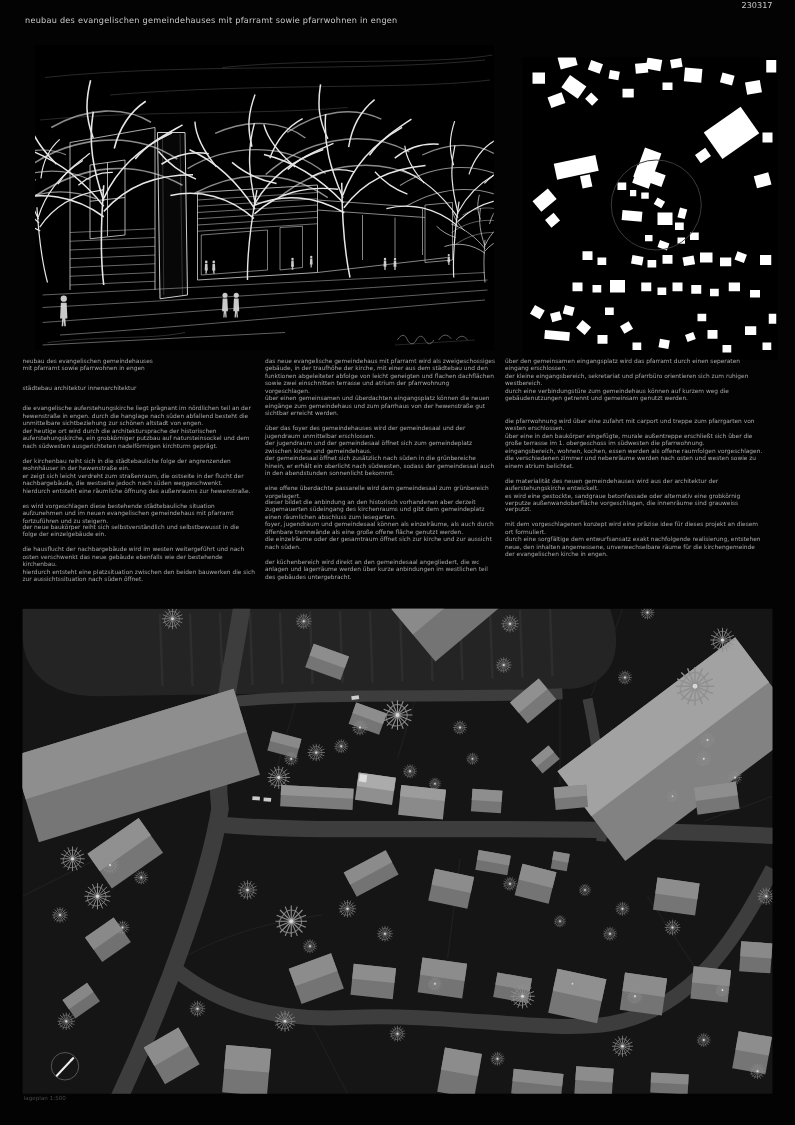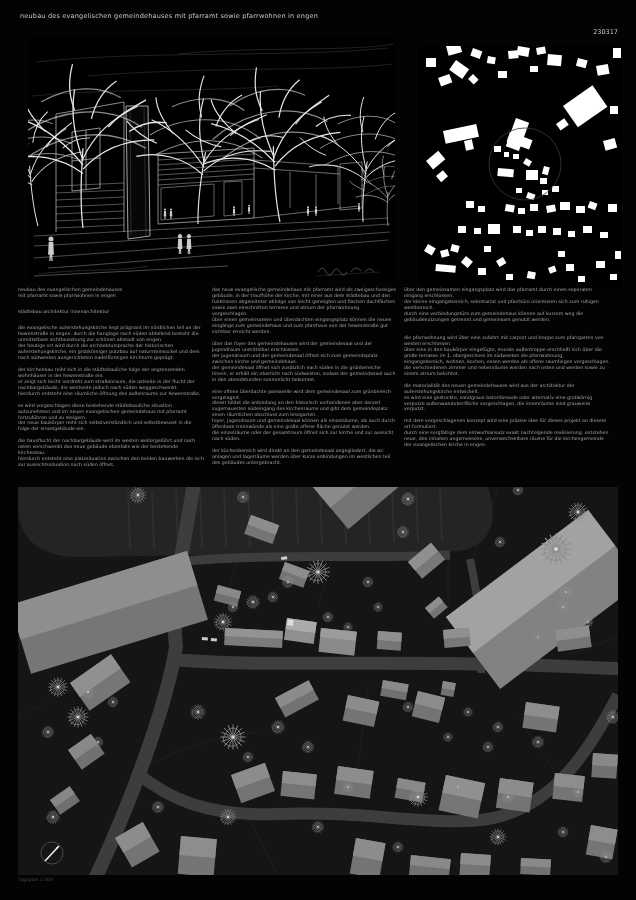--- a/index.html
+++ b/index.html
@@ -1,19 +1,19 @@
 <!DOCTYPE html>
 <html><head>
 <meta charset="utf-8">
 <style>
   html,body{margin:0;padding:0;background:#000;}
   .board{position:relative;width:636px;height:900px;background:#030303;overflow:hidden;
          font-family:"DejaVu Sans",sans-serif;color:#b3b3b3;text-decoration:underline;}
   .hdr-title{position:absolute;left:20px;top:12px;font-size:6.5px;letter-spacing:.2px;color:#c9c9c9;}
-  .hdr-code{position:absolute;right:18px;top:28px;font-size:6.5px;color:#c9c9c9;margin-left:28px;}
+  .hdr-code{position:absolute;right:18px;top:0;font-size:6.5px;color:#c9c9c9;margin-left:28px;}
   .panel{position:absolute;}
   .col{position:absolute;top:287px;font-size:4.7px;line-height:1.27;color:#a6a6a6;}
   .col p{margin:0 0 6px 0;white-space:pre-line;}
   .col .intro{margin-bottom:10px;}
   .col .subtitle{margin-bottom:10px;}
   .col .gap-lg{margin-top:12px;}
   .caption{position:absolute;left:19px;top:877px;font-size:4.5px;color:#474747;}
   svg{display:block;}
 </style>
 </head>

